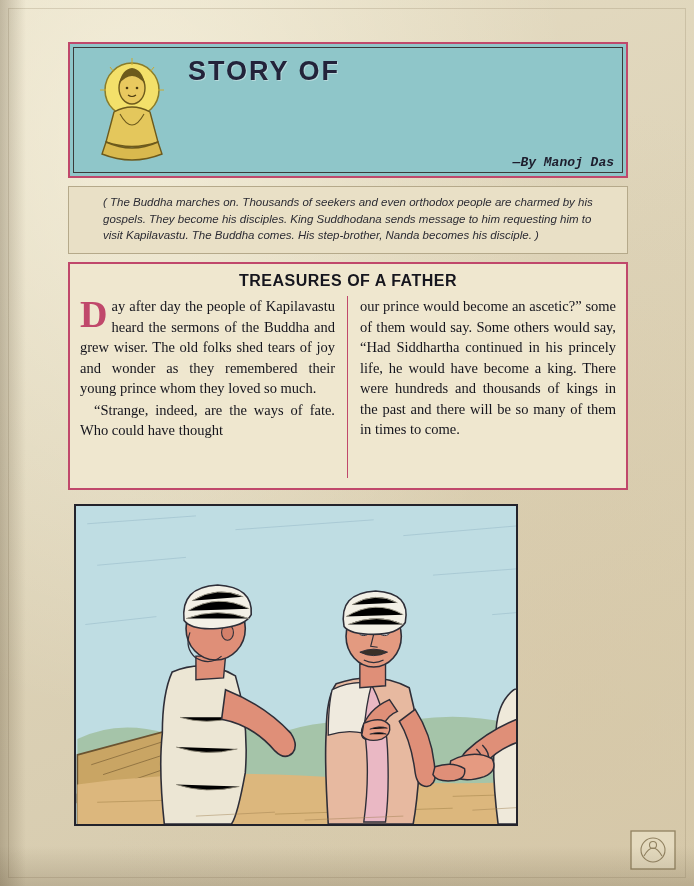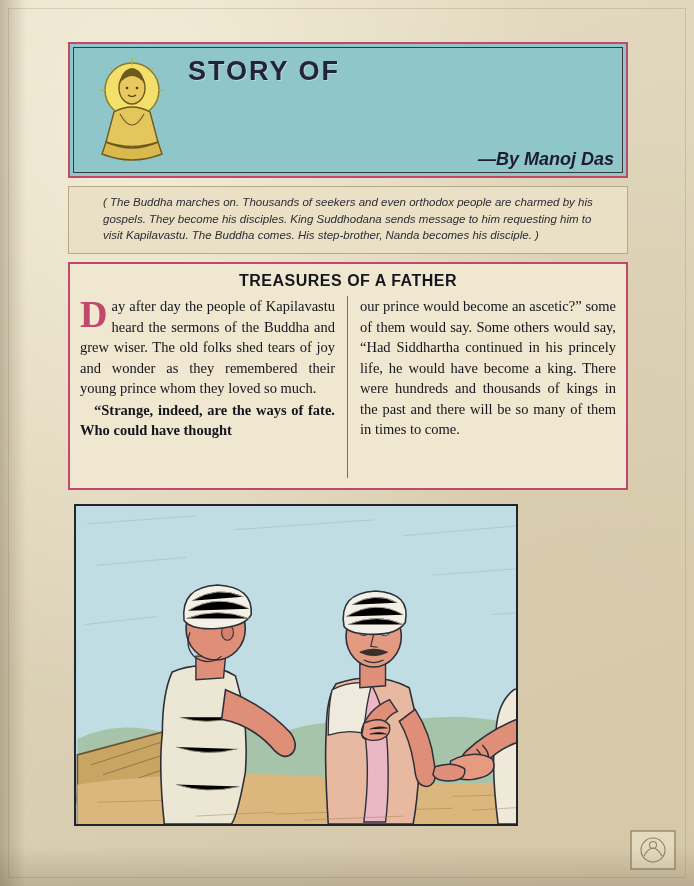--- a/index.html
+++ b/index.html
@@ -81,24 +81,24 @@
     -webkit-text-stroke: 3px #1d1d1d;
     paint-order: stroke fill;
     text-shadow:
       4px 4px 0 #6f6a2a,
       5px 5px 0 rgba(0,0,0,0.35);
   }
   .byline {
     position: absolute;
     right: 12px;
     bottom: 6px;
-    font-family: Liberation Sans, sans-serif;
+    font-family: Liberation Mono, monospace;
     font-style: italic;
     font-weight: bold;
-    font-size: 18px;
+    font-size: 13px;
     color: #1d1d2d;
   }
   
   .recap {
     position: absolute;
     left: 68px;
     top: 186px;
     width: 560px;
     min-height: 68px;
     background: #e9e0c6;
@@ -160,21 +160,20 @@
     font-family: "Liberation Serif", serif;
     font-weight: bold;
     font-size: 38px;
     line-height: 32px;
     padding: 2px 4px 0 0;
     color: #c0486b;
   }
   .para + .para {
     text-indent: 14px;
     margin-top: 1px;
-    font-weight: bold;
   }
   
   .art-panel {
     position: absolute;
     left: 74px;
     top: 504px;
     width: 444px;
     height: 322px;
     border: 2px solid #23232b;
     box-sizing: border-box;

